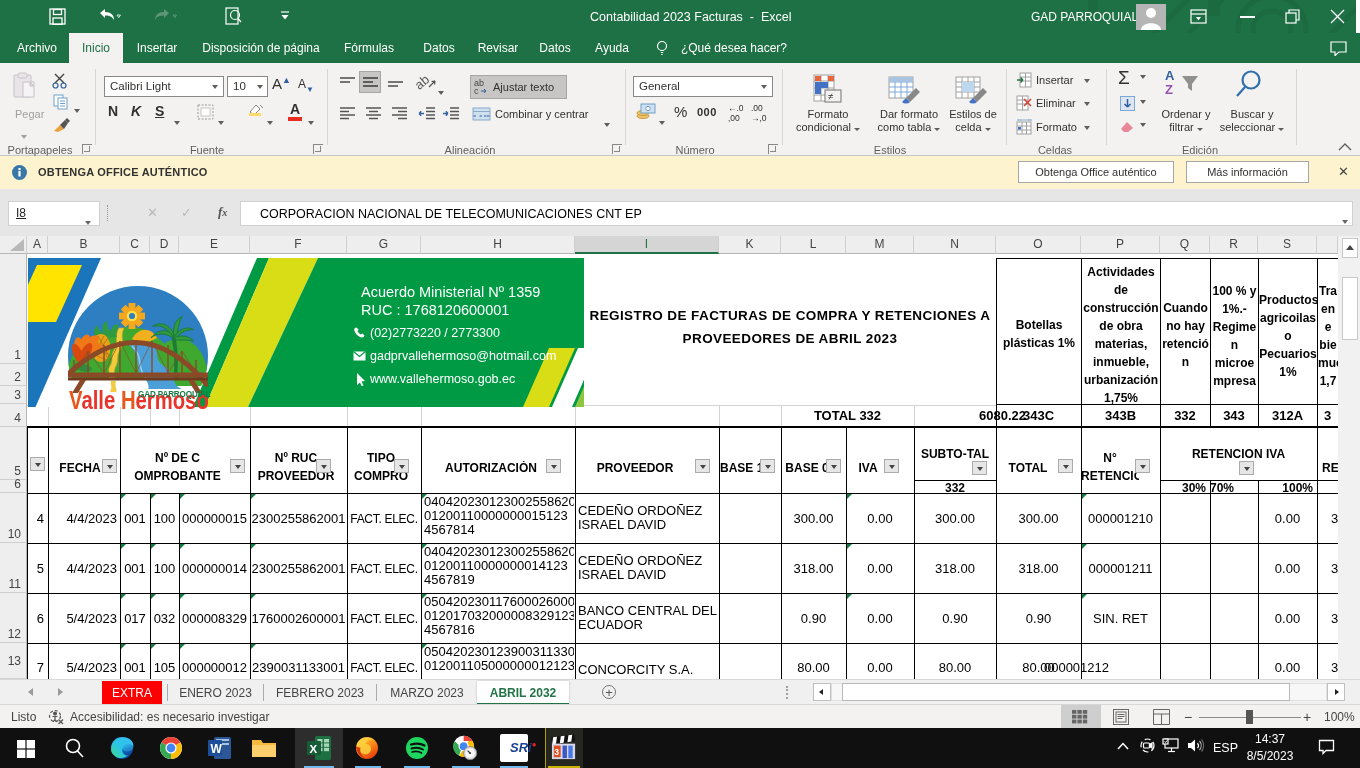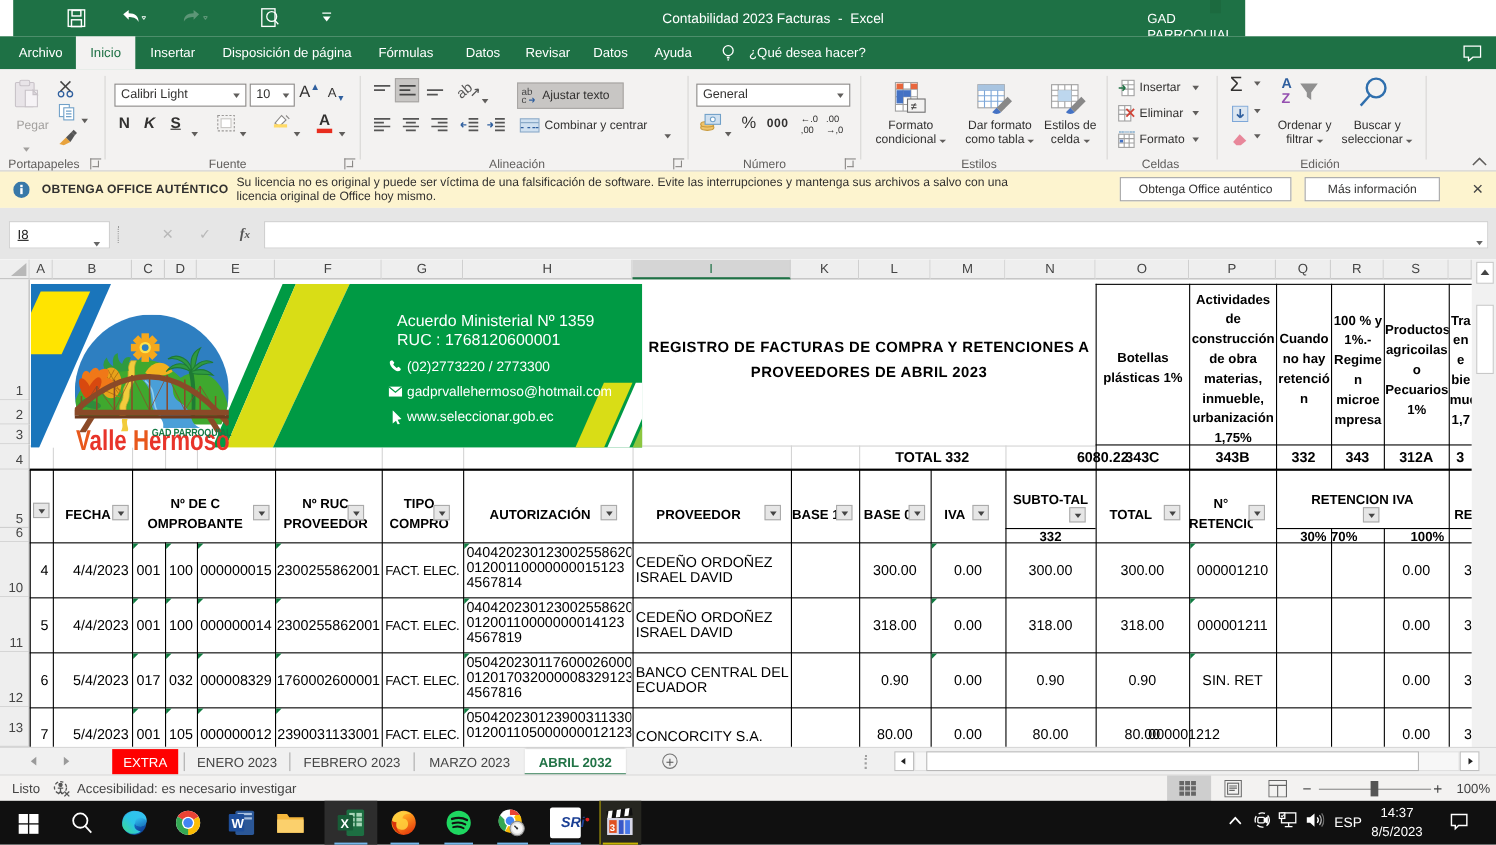--- a/index.html
+++ b/index.html
@@ -1,19 +1,19 @@
 <!DOCTYPE html>
 <html><head><meta charset="utf-8">
 <style>
 *{margin:0;padding:0;box-sizing:border-box;}
 html,body{width:1360px;height:768px;overflow:hidden;}
 body{font-family:"Liberation Sans",sans-serif;position:relative;background:#fff;}
 .abs{position:absolute;}
 
-#titlebar{left:12px;top:0;width:1120px;height:33px;background:#1e7145;overflow:hidden;}
+#titlebar{left:0;top:0;width:1356px;height:33px;background:#1e7145;overflow:hidden;}
 #tabsrow{left:0;top:33px;width:1360px;height:30px;background:#1e7145;}
 .ttxt{color:#fff;font-size:12px;}
 .tab{position:absolute;top:0;height:30px;line-height:30px;color:#fff;font-size:12px;text-align:center;}
 
 #ribbon{left:0;top:63px;width:1360px;height:93px;background:#f3f2f1;border-bottom:1px solid #c8c6c4;}
 .gsep{position:absolute;top:6px;height:76px;width:1px;background:#d8d6d4;}
 .glabel{position:absolute;top:81px;font-size:11px;color:#605e5c;text-align:center;}
 .rlbl{font-size:11px;color:#323130;}
 .launch{position:absolute;top:81px;width:10px;height:10px;border-left:1px solid #8a8886;border-top:1px solid #8a8886;}
 .launch:after{content:"";position:absolute;left:1px;top:1px;width:5px;height:5px;border-right:1.5px solid #8a8886;border-bottom:1.5px solid #8a8886;}
@@ -428,33 +428,33 @@
       <path d="M1 7 L7 1 L13 7" fill="none" stroke="#605e5c" stroke-width="1.4"></path>
     </svg>
 </div>
 <div class="abs" id="warnbar">
  <svg class="abs" style="left:12px;top:9px" width="15" height="15" viewBox="0 0 15 15">
       <circle cx="7.5" cy="7.5" r="7.5" fill="#3878a8"></circle>
       <rect x="6.4" y="6" width="2.2" height="5.5" fill="#fff"></rect>
       <rect x="6.4" y="3" width="2.2" height="2.2" fill="#fff"></rect>
     </svg>
  <div class="abs" style="left:38px;top:10px;font-size:11px;font-weight:bold;letter-spacing:0.2px;">OBTENGA OFFICE AUTÉNTICO</div>
- <div class="abs" style="left:215px;top:4px;font-size:11px;line-height:13px;">Su licencia no es original y puede ser víctima de una falsificación de software. Evite las interrupciones y mantenga sus archivos a salvo con una<br>licencia original de Office hoy mismo.</div>
  <div class="wbtn" style="left:1018px;width:156px;">Obtenga Office auténtico</div>
  <div class="wbtn" style="left:1186px;width:123px;">Más información</div>
  <div class="abs" style="left:1338px;top:8px;font-size:13px;color:#444;">✕</div>
 </div>
 <div class="abs" id="fxbar">
  <div class="abs" style="left:8px;top:12px;width:92px;height:25px;background:#fff;border:1px solid #d0d0d0;font-size:12px;color:#222;line-height:23px;padding-left:7px;text-decoration:underline;">I8</div>
  <div class="abs" style="left:85px;top:22px;"><span class="caret" style="border-top-color:#666;"></span></div>
  <div class="abs" style="left:107px;top:16px;width:3px;height:16px;border-left:1px dotted #999;"></div>
  <div class="abs" style="left:240px;top:12px;width:1113px;height:25px;background:#fff;border:1px solid #d0d0d0;"></div>
  <div class="abs" style="left:147px;top:16px;font-size:13px;color:#b8b8b8;">✕</div>
  <div class="abs" style="left:181px;top:16px;font-size:13px;color:#b8b8b8;">✓</div>
  <div class="abs" style="left:218px;top:15px;font-size:13px;color:#555;font-style:italic;font-family:'Liberation Serif',serif;font-weight:bold;">f<span style="font-size:10px;">x</span></div>
+ <div class="abs" style="left:260px;top:18px;font-size:12.5px;color:#000;">CORPORACION NACIONAL DE TELECOMUNICACIONES CNT EP</div>
  <div class="abs" style="left:1342px;top:21px;"><span class="caret" style="border-top-color:#666;"></span></div>
 </div>
 <div class="abs" id="sheet">
 
  <div class="colhdr" style="left:0px;width:27px;"><svg width="26" height="17">
         <path d="M24 3 L24 15 L10 15 Z" fill="#b8b8b8"></path>
       </svg></div>
  <div class="colhdr" style="left:27px;width:21px;">A</div>
  <div class="colhdr" style="left:48px;width:72px;">B</div>
  <div class="colhdr" style="left:120px;width:30px;">C</div>
@@ -621,21 +621,21 @@
       </svg>
   <div class="abs" style="left:342px;top:68px;color:#fff;font-size:12.5px;">(02)2773220 / 2773300</div>
   <svg class="abs" style="left:325px;top:93px;" width="13" height="10" viewBox="0 0 13 10">
         <rect x="0.5" y="0.5" width="12" height="9" fill="#fff"></rect>
         <path d="M0.5 0.5 L6.5 5.5 L12.5 0.5" stroke="#009a44" stroke-width="1.2" fill="none"></path>
       </svg>
   <div class="abs" style="left:342px;top:91px;color:#fff;font-size:12.5px;">gadprvallehermoso@hotmail.com</div>
   <svg class="abs" style="left:328px;top:115px;" width="10" height="13" viewBox="0 0 10 13">
         <path d="M1 0 L9 8 L5.5 8.5 L7.5 12.5 L5.5 13 L4 9.5 L1 12 Z" fill="#fff"></path>
       </svg>
-  <div class="abs" style="left:342px;top:114px;color:#fff;font-size:12.5px;">www.seleccionar.gob.ec</div>
+  <div class="abs" style="left:342px;top:114px;color:#fff;font-size:12.5px;">www.vallehermoso.gob.ec</div>
  </div>
 
  <div class="abs" style="left:69px;top:151px;font-size:26px;font-weight:bold;white-space:nowrap;transform:scaleX(0.78);transform-origin:left;line-height:26px;color:#e8342a;"><span style="color:#e8581c;">V</span>alle <span style="color:#e8581c;">H</span>ermoso</div>
  <div class="abs" style="left:138px;top:152px;font-size:9.5px;font-weight:bold;color:#157a45;letter-spacing:-0.2px;transform:scaleX(0.86);transform-origin:left;white-space:nowrap;">GAD PARROQUIAL</div>
 
  <div class="cell hdrc" style="left:997px;top:81px;width:84px;line-height:17.5px;">Botellas<br>plásticas 1%</div>
  <div class="cell hdrc" style="left:1082px;top:27px;width:78px;line-height:18px;">Actividades<br>de<br>construcción<br>de obra<br>materias,<br>inmueble,<br>urbanización<br>1,75%</div>
  <div class="cell hdrc" style="left:1161px;top:63px;width:49px;line-height:18px;">Cuando<br>no hay<br>retenció<br>n</div>
  <div class="cell hdrc" style="left:1211px;top:46px;width:47px;line-height:18px;">100 % y<br>1%.-<br>Regime<br>n<br>microe<br>mpresa</div>
  <div class="cell hdrc" style="left:1259px;top:55px;width:58px;line-height:18px;">Productos<br>agricoilas<br>o<br>Pecuarios<br>1%</div>

